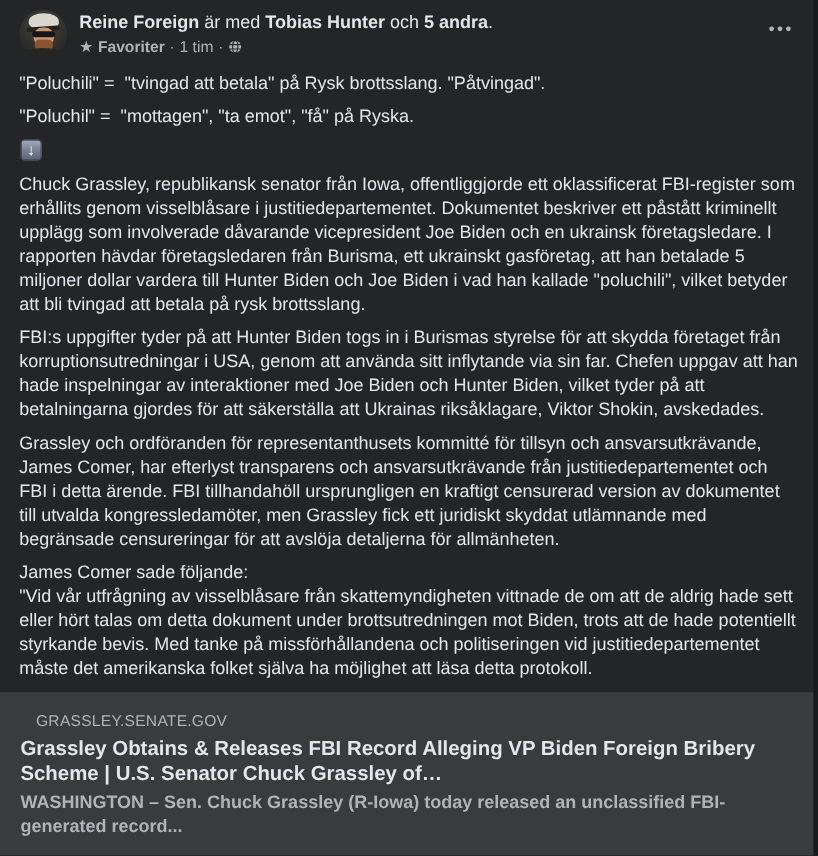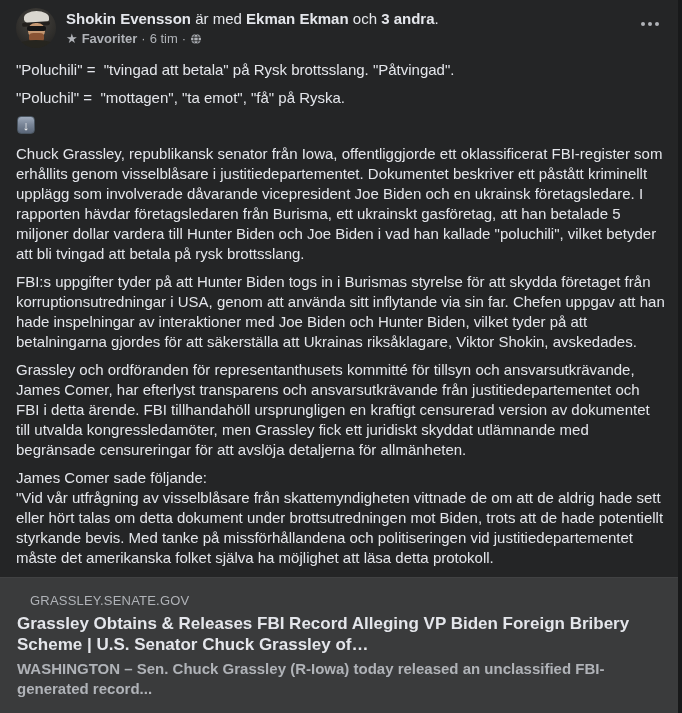--- a/index.html
+++ b/index.html
@@ -110,30 +110,30 @@
   <div class="avatar">
     <div class="cap"></div>
     <div class="brim"></div>
     <div class="face"></div>
     <div class="glasses"></div>
     <div class="beard"></div>
     <div class="shoulders"></div>
   </div>
   <div class="header-text">
     <div class="name-line">
-      <span class="b">Shokin Evensson</span>
+      <span class="b">Reine Foreign</span>
       <span>är med</span>
-      <span class="b">Ekman Ekman</span>
-      <span>och</span> <span class="b">3 andra</span><span>.</span>
+      <span class="b">Tobias Hunter</span>
+      <span>och</span> <span class="b">5 andra</span><span>.</span>
     </div>
     <div class="meta-line">
       <span class="star">★</span>
       <span class="b">Favoriter</span>
       <span>·</span>
-      <span>6 tim</span>
+      <span>1 tim</span>
       <span>·</span>
       <svg class="globe-svg" width="12" height="12" viewBox="0 0 12 12">
         <circle cx="6" cy="6" r="5" fill="#B0B3B8"></circle>
         <ellipse cx="6" cy="6" rx="2.2" ry="5" fill="none" stroke="#242526" stroke-width="0.9"></ellipse>
         <line x1="1" y1="4.2" x2="11" y2="4.2" stroke="#242526" stroke-width="0.9"></line>
         <line x1="1" y1="7.8" x2="11" y2="7.8" stroke="#242526" stroke-width="0.9"></line>
       </svg>
     </div>
   </div>
   <div class="more-btn">

